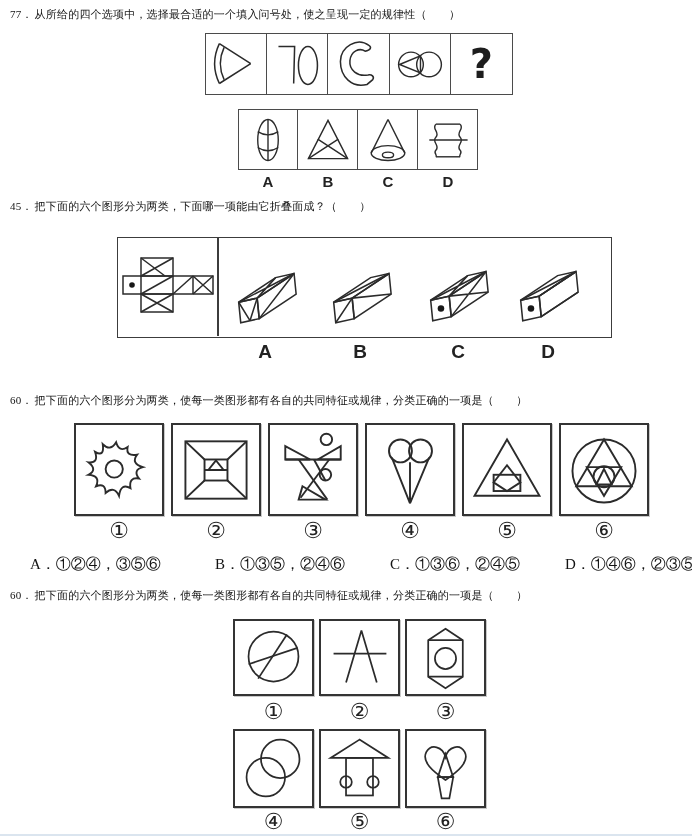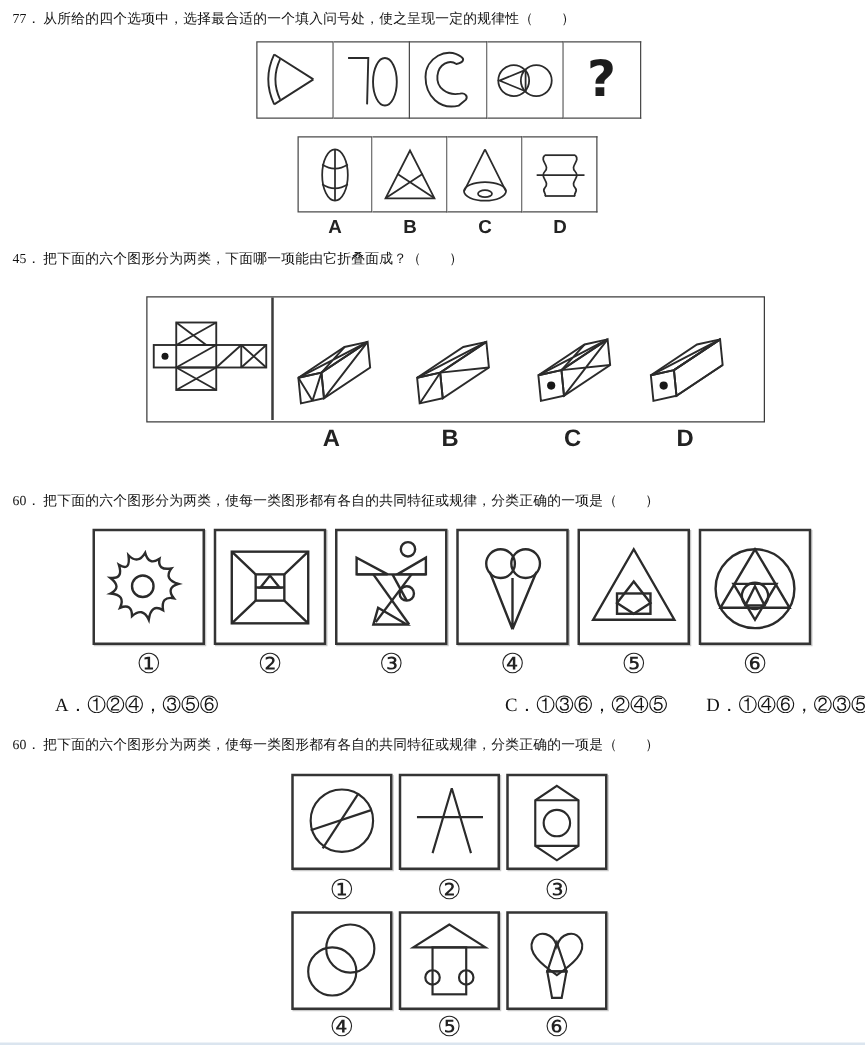--- a/index.html
+++ b/index.html
@@ -269,22 +269,23 @@
 <div class="abs" style="left:0;top:520px;width:692px;">
   <div class="abs circnum" style="left:74px;width:90px;">①</div>
   <div class="abs circnum" style="left:171px;width:90px;">②</div>
   <div class="abs circnum" style="left:268px;width:90px;">③</div>
   <div class="abs circnum" style="left:365px;width:90px;">④</div>
   <div class="abs circnum" style="left:462px;width:90px;">⑤</div>
   <div class="abs circnum" style="left:559px;width:90px;">⑥</div>
 </div>
 
 <div class="abs answers" style="left:0;top:555px;width:692px;height:20px;">
-  <span class="abs" style="left:44px;">A．①②④，③⑤⑥</span>
-  <span class="abs" style="left:404px;">C．①③⑥，②④⑤</span>
+  <span class="abs" style="left:30px;">A．①②④，③⑤⑥</span>
+  <span class="abs" style="left:215px;">B．①③⑤，②④⑥</span>
+  <span class="abs" style="left:390px;">C．①③⑥，②④⑤</span>
   <span class="abs" style="left:565px;">D．①④⑥，②③⑤</span>
 </div>
 
 <div class="abs qline" style="left:10px;top:588px;">
   <span class="qnum">60．</span><span>把下面的六个图形分为两类，使每一类图形都有各自的共同特征或规律，分类正确的一项是（　　）</span>
 </div>
 
 <div class="abs fbox" style="left:233px;top:619px;width:81px;height:77px;">
   <svg width="77" height="73" viewBox="0 0 80 76">
     <g class="ln" stroke-width="1.8">

